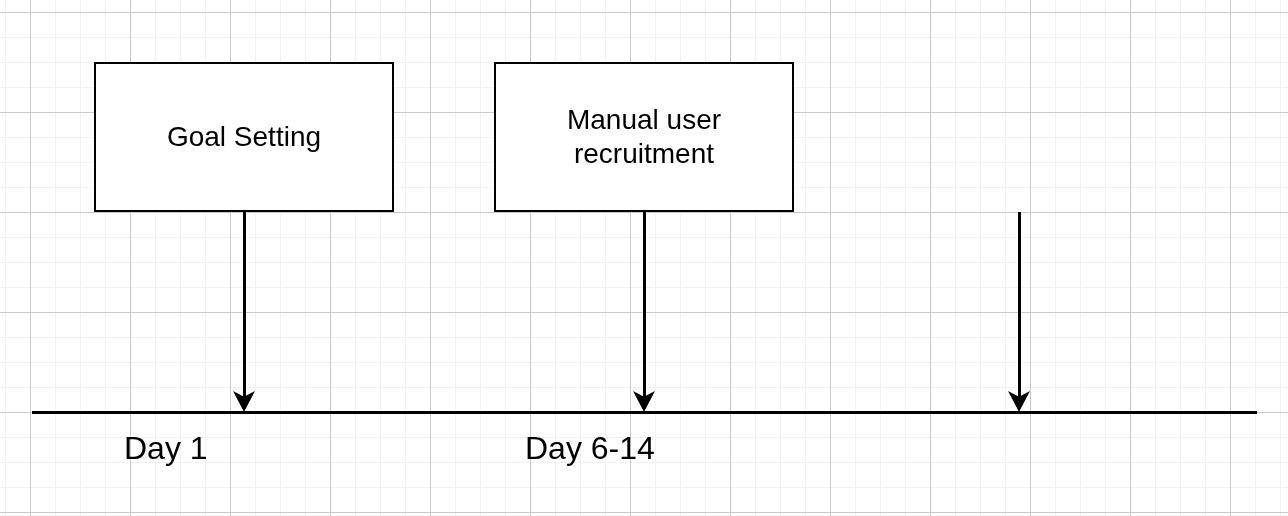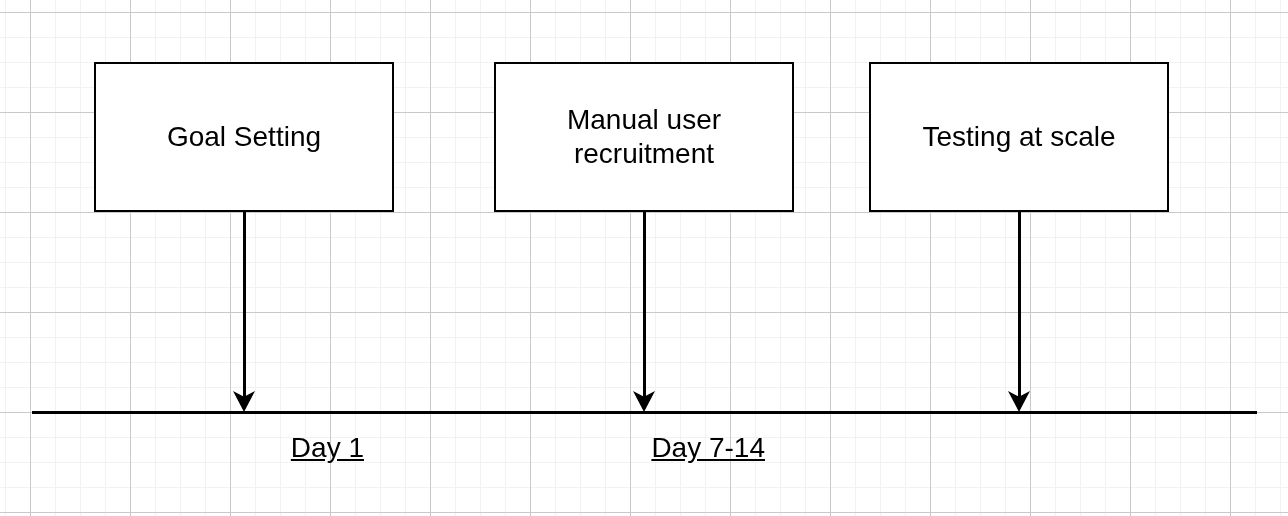--- a/index.html
+++ b/index.html
@@ -77,52 +77,48 @@
     top: 411px;
     width: 1225px;
     height: 3px;
     background: #000000;
   }
 
   .day-label {
     position: absolute;
     top: 430px;
     width: 240px;
-    text-align: right;
-    font-size: 28px;
+    text-align: left;
+    font-size: 32px;
     line-height: 36px;
     color: #000000;
-    text-decoration: underline;
   }
   .day-1 { left: 124px; }
   .day-2 { left: 525px; }
   .day-3 { left: 898px; }
 </style>
 </head>
 <body>
 
 <div class="canvas">
 
   <div class="node node-2">
     <span>Manual user recruitment</span>
   </div>
   <div class="node node-1">
     <span>Goal Setting</span>
   </div>
-  <div class="node node-3">
-    <span>Testing at scale</span>
-  </div>
 
   <div class="arrow-shaft shaft-1"></div>
   <div class="arrow-head  head-1"></div>
 
   <div class="arrow-shaft shaft-2"></div>
   <div class="arrow-head  head-2"></div>
 
   <div class="arrow-shaft shaft-3"></div>
   <div class="arrow-head  head-3"></div>
 
   <div class="timeline-axis"></div>
 
   <div class="day-label day-1">Day 1</div>
-  <div class="day-label day-2">Day 7-14</div>
+  <div class="day-label day-2">Day 6-14</div>
 
 </div>
 
 </body></html>

